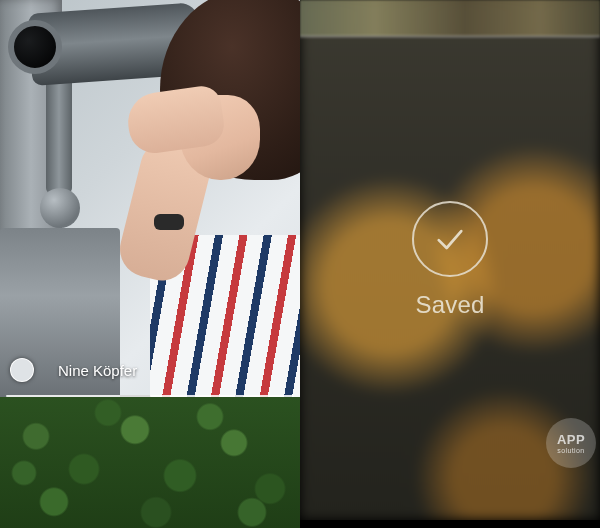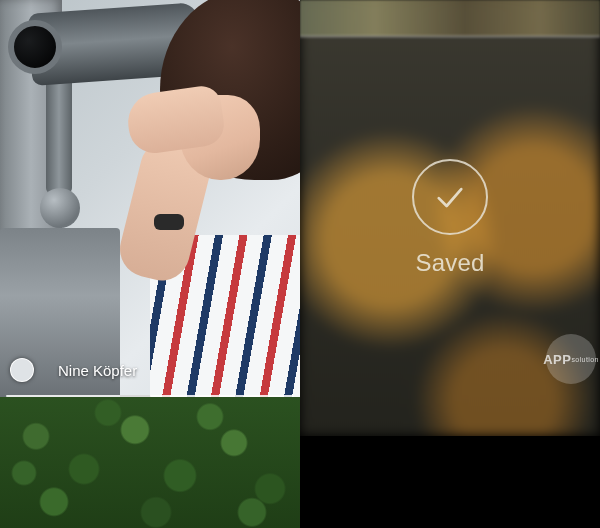--- a/index.html
+++ b/index.html
@@ -13,21 +13,21 @@
   .split {
     display: flex;
     width: 600px;
     height: 528px;
   }
   .pane {
     position: relative;
     overflow: hidden;
   }
   .pane-left { width: 300px; height: 528px; }
-  .pane-right { width: 300px; height: 436px; }
+  .pane-right { width: 300px; height: 520px; }
 
   
   .photo-top {
     position: absolute;
     left: 0; top: 0;
     width: 300px; height: 395px;
     background:
       linear-gradient(135deg, #b9c2c7 0%, #cfd6da 40%, #e7ebee 70%, #d8dee2 100%);
   }
   
@@ -239,21 +239,21 @@
     font-weight: 400;
     letter-spacing: .2px;
   }
 
   .watermark {
     position: absolute;
     right: 4px; bottom: 52px;
     width: 50px; height: 50px;
     border-radius: 50%;
     background: rgba(230,230,230,.25);
-    display: flex; flex-direction: row;
+    display: flex; flex-direction: column;
     align-items: center; justify-content: center;
     color: rgba(250,250,250,.75);
     font-weight: 700;
     line-height: 1;
   }
   .watermark .wm-main { font-size: 13px; letter-spacing: .5px; }
   .watermark .wm-sub { font-size: 7px; font-weight: 500; letter-spacing: .4px; margin-top: 1px; }
 </style>
 </head>
 <body>

